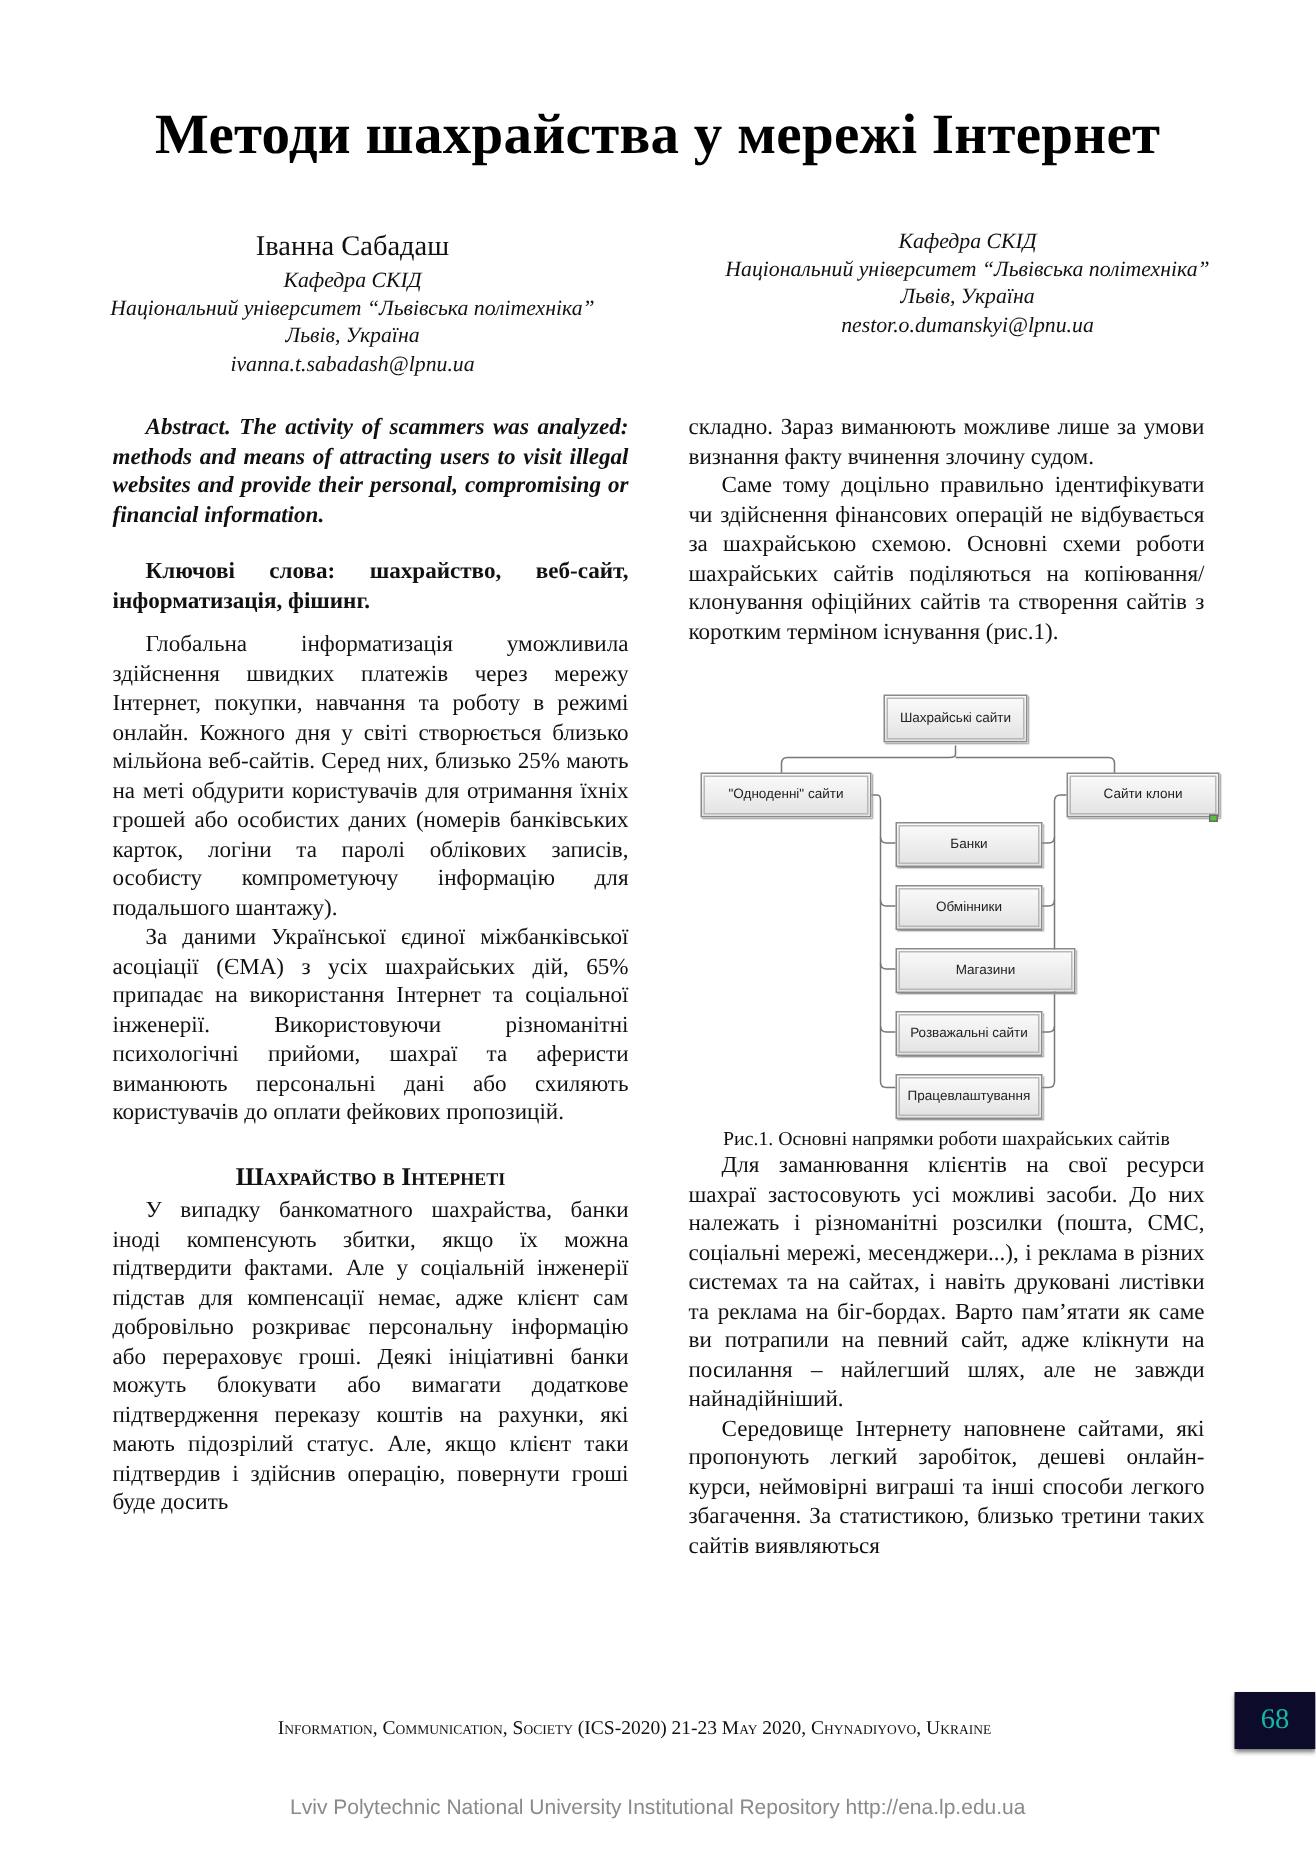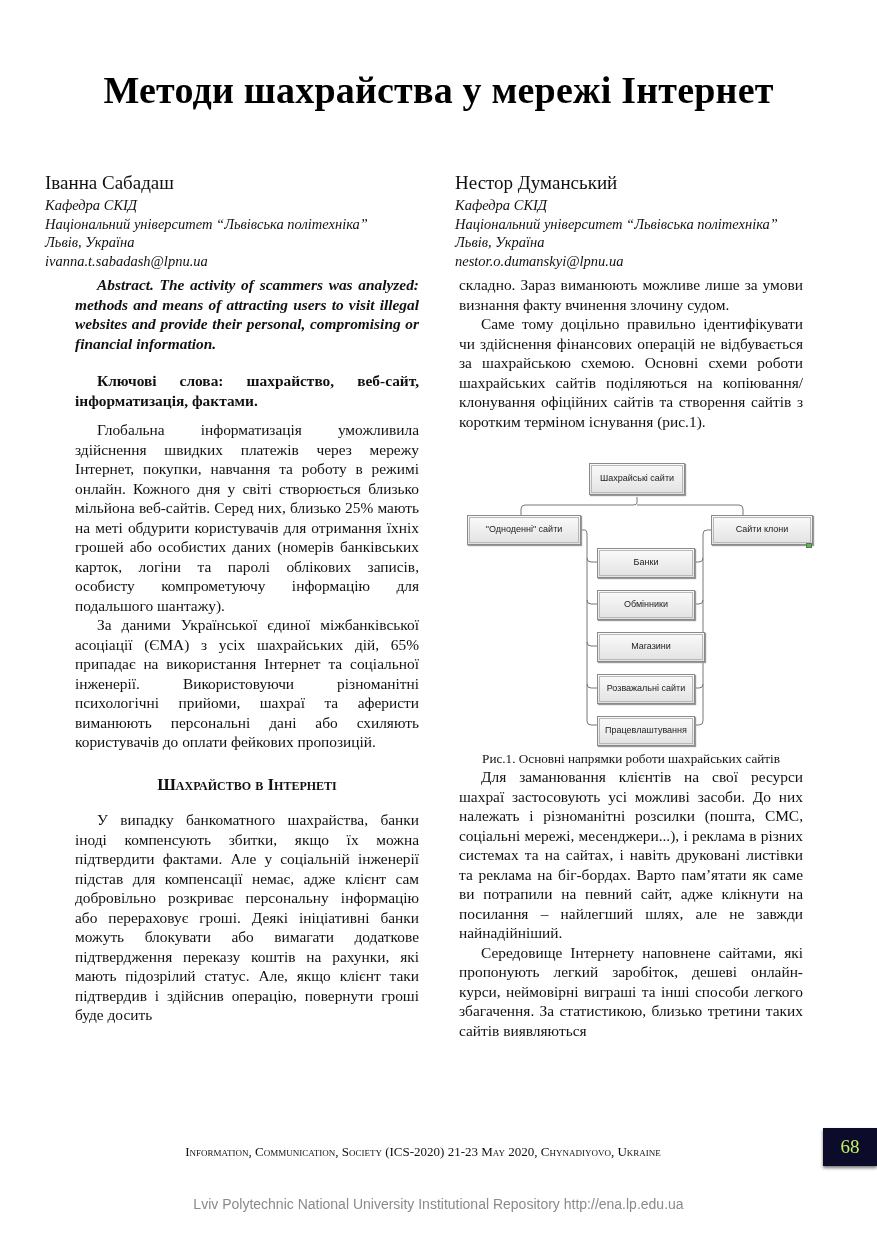--- a/index.html
+++ b/index.html
@@ -6,41 +6,41 @@
     html, body { width: 877px; height: 1240px; background: #ffffff; overflow: hidden; }
     body { position: relative; font-family: "Liberation Serif", "DejaVu Serif", serif; color: #111; }
 
     .title {
       position: absolute; left: 0; top: 68px; width: 877px;
       text-align: center; font-size: 38px; font-weight: bold; letter-spacing: 0.2px;
       color: #000;
     }
 
     .author {
-      position: absolute; top: 170px; width: 380px; text-align: left;
+      position: absolute; top: 152px; width: 380px; text-align: center;
       font-size: 14.5px; line-height: 18.5px;
     }
     .author.left { left: 45px; }
     .author.right { left: 455px; }
     .author .name { font-size: 19px; line-height: 26px; }
     .author .it { font-style: italic; }
 
     .col {
       position: absolute; width: 344px; font-size: 15.4px; line-height: 19.5px;
       text-align: justify;
     }
     .col.left { left: 75px; top: 275px; }
     .col.right { left: 459px; top: 275px; }
 
     .col p { text-indent: 22px; }
     .abstract { font-weight: bold; font-style: italic; margin-bottom: 18px; }
     .keywords { font-weight: bold; margin-bottom: 10px; }
     .heading {
       text-align: center; font-weight: bold; font-size: 17px;
-      margin-top: 23px; margin-bottom: 16px; text-indent: 0 !important;
+      margin-top: 23px; margin-bottom: 3px; text-indent: 0 !important;
       font-variant: small-caps;
     }
 
     
     .figure { position: relative; width: 360px; height: 300px; margin-left: 4px; margin-top: 20px; }
     .fig-svg { position: absolute; left: 0; top: 0; }
     .box {
       position: absolute; display: flex; align-items: center; justify-content: center;
       font-family: "Liberation Sans", "DejaVu Sans", sans-serif; font-size: 9px; color: #222;
       background: linear-gradient(#fbfbfb, #e2e2e2);
@@ -54,21 +54,21 @@
       font-size: 13.2px; line-height: 16px; text-align: center; text-indent: 0 !important;
       margin-left: -8px; width: 360px;
     }
 
     .footer-line {
       position: absolute; left: 0; width: 877px; top: 1144px; text-align: center;
       font-size: 13px; font-variant: small-caps; color: #111; padding-right: 31px;
     }
     .page-badge {
       position: absolute; left: 823px; top: 1128px; width: 54px; height: 38px;
-      background: #0c0c2a; color: #bef264; font-size: 19px;
+      background: #0c0c2a; color: #14b8a6; font-size: 19px;
       display: flex; align-items: center; justify-content: center;
       box-shadow: 0 2px 3px #777;
     }
     .repo {
       position: absolute; left: 0; width: 877px; top: 1196px; text-align: center;
       font-family: "Liberation Sans", "DejaVu Sans", sans-serif; font-size: 14px; color: #8a8a8a;
     }
   </style>
 </head>
 <body>
@@ -77,30 +77,29 @@
 
 <div class="author left">
   <div class="name">Іванна Сабадаш</div>
   <div class="it">Кафедра СКІД</div>
   <div class="it">Національний університет “Львівська політехніка”</div>
   <div class="it">Львів, Україна</div>
   <div class="it">ivanna.t.sabadash@lpnu.ua</div>
 </div>
 
 <div class="author right">
-  <div class="name">Нестор Думанський</div>
   <div class="it">Кафедра СКІД</div>
   <div class="it">Національний університет “Львівська політехніка”</div>
   <div class="it">Львів, Україна</div>
   <div class="it">nestor.o.dumanskyi@lpnu.ua</div>
 </div>
 
 <div class="col left">
   <p class="abstract">Abstract. The activity of scammers was analyzed: methods and means of attracting users to visit illegal websites and provide their personal, compromising or financial information.</p>
-  <p class="keywords">Ключові слова: шахрайство, веб-сайт, інформатизація, фактами.</p>
+  <p class="keywords">Ключові слова: шахрайство, веб-сайт, інформатизація, фішинг.</p>
   <p>Глобальна інформатизація уможливила здійснення швидких платежів через мережу Інтернет, покупки, навчання та роботу в режимі онлайн. Кожного дня у світі створюється близько мільйона веб-сайтів. Серед них, близько 25% мають на меті обдурити користувачів для отримання їхніх грошей або особистих даних (номерів банківських карток, логіни та паролі облікових записів, особисту компрометуючу інформацію для подальшого шантажу).</p>
   <p>За даними Української єдиної міжбанківської асоціації (ЄМА) з усіх шахрайських дій, 65% припадає на використання Інтернет та соціальної інженерії. Використовуючи різноманітні психологічні прийоми, шахраї та аферисти виманюють персональні дані або схиляють користувачів до оплати фейкових пропозицій.</p>
   <h2 class="heading">Шахрайство в Інтернеті</h2>
   <p>У випадку банкоматного шахрайства, банки іноді компенсують збитки, якщо їх можна підтвердити фактами. Але у соціальній інженерії підстав для компенсації немає, адже клієнт сам добровільно розкриває персональну інформацію або перераховує гроші. Деякі ініціативні банки можуть блокувати або вимагати додаткове підтвердження переказу коштів на рахунки, які мають підозрілий статус. Але, якщо клієнт таки підтвердив і здійснив операцію, повернути гроші буде досить</p>
 </div>
 
 <div class="col right">
   <p style="text-indent:0">складно. Зараз виманюють можливе лише за умови визнання факту вчинення злочину судом.</p>
   <p>Саме тому доцільно правильно ідентифікувати чи здійснення фінансових операцій не відбувається за шахрайською схемою. Основні схеми роботи шахрайських сайтів поділяються на копіювання/клонування офіційних сайтів та створення сайтів з коротким терміном існування (рис.1).</p>
 
@@ -125,21 +124,21 @@
       </g>
     </svg>
 
     <div class="box" style="left:126px; top:12px; width:96px; height:32px;">Шахрайські сайти</div>
     <div class="box" style="left:4px; top:64px; width:114px; height:30px;">"Одноденні" сайти</div>
     <div class="box" style="left:248px; top:64px; width:102px; height:30px;">Сайти клони</div>
     <div class="handle" style="left:343px; top:92px;"></div>
 
     <div class="box" style="left:134px; top:97px; width:98px; height:30px;">Банки</div>
     <div class="box" style="left:134px; top:139px; width:98px; height:30px;">Обмінники</div>
-    <div class="box" style="left:134px; top:181px; width:108px; height:30px;">Магазини</div>
+    <div class="box" style="left:134px; top:181px; width:120px; height:30px;">Магазини</div>
     <div class="box" style="left:134px; top:223px; width:98px; height:30px;">Розважальні сайти</div>
     <div class="box" style="left:134px; top:265px; width:98px; height:30px;">Працевлаштування</div>
   </div>
 
   <p class="caption">Рис.1. Основні напрямки роботи шахрайських сайтів</p>
   <p>Для заманювання клієнтів на свої ресурси шахраї застосовують усі можливі засоби. До них належать і різноманітні розсилки (пошта, СМС, соціальні мережі, месенджери...), і реклама в різних системах та на сайтах, і навіть друковані листівки та реклама на біг-бордах. Варто пам’ятати як саме ви потрапили на певний сайт, адже клікнути на посилання – найлегший шлях, але не завжди найнадійніший.</p>
   <p>Середовище Інтернету наповнене сайтами, які пропонують легкий заробіток, дешеві онлайн-курси, неймовірні виграші та інші способи легкого збагачення. За статистикою, близько третини таких сайтів виявляються</p>
 </div>
 
 <div class="footer-line">Information, Communication, Society (ICS-2020) 21-23 May 2020, Chynadiyovo, Ukraine</div>

